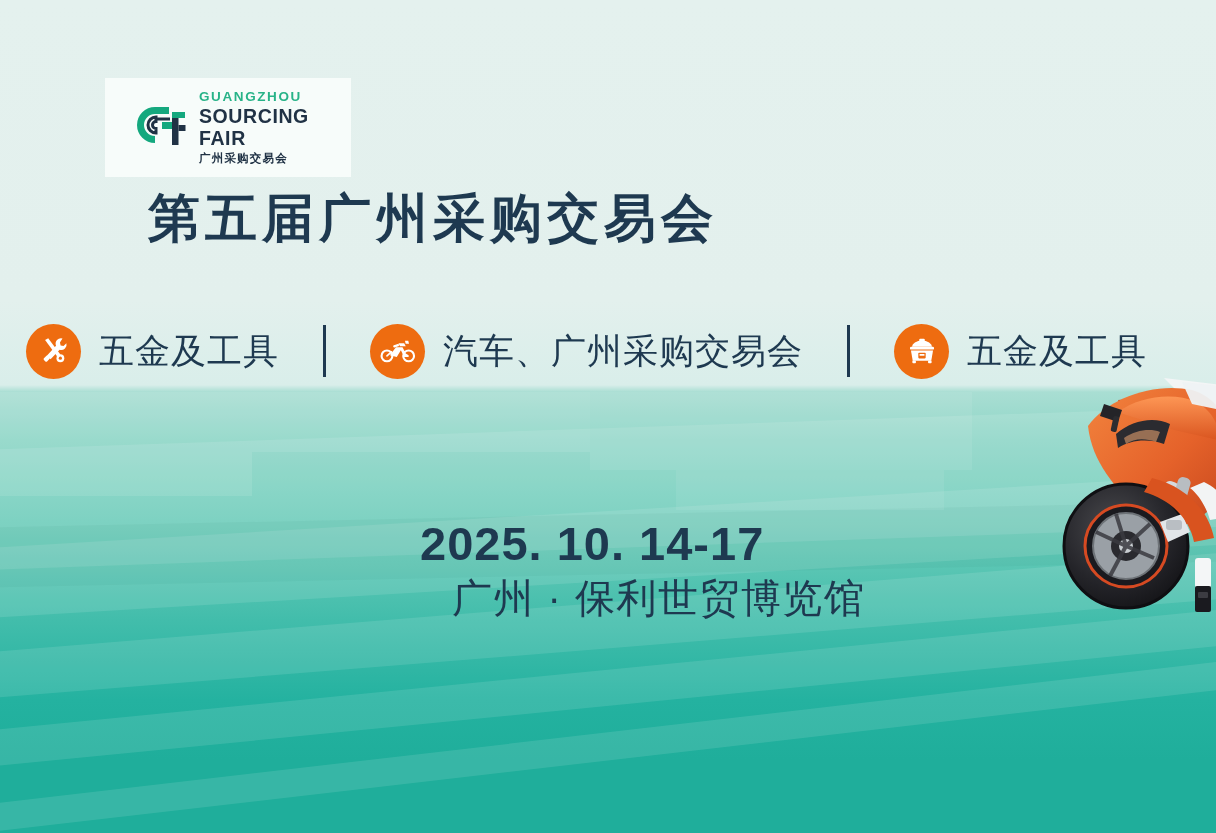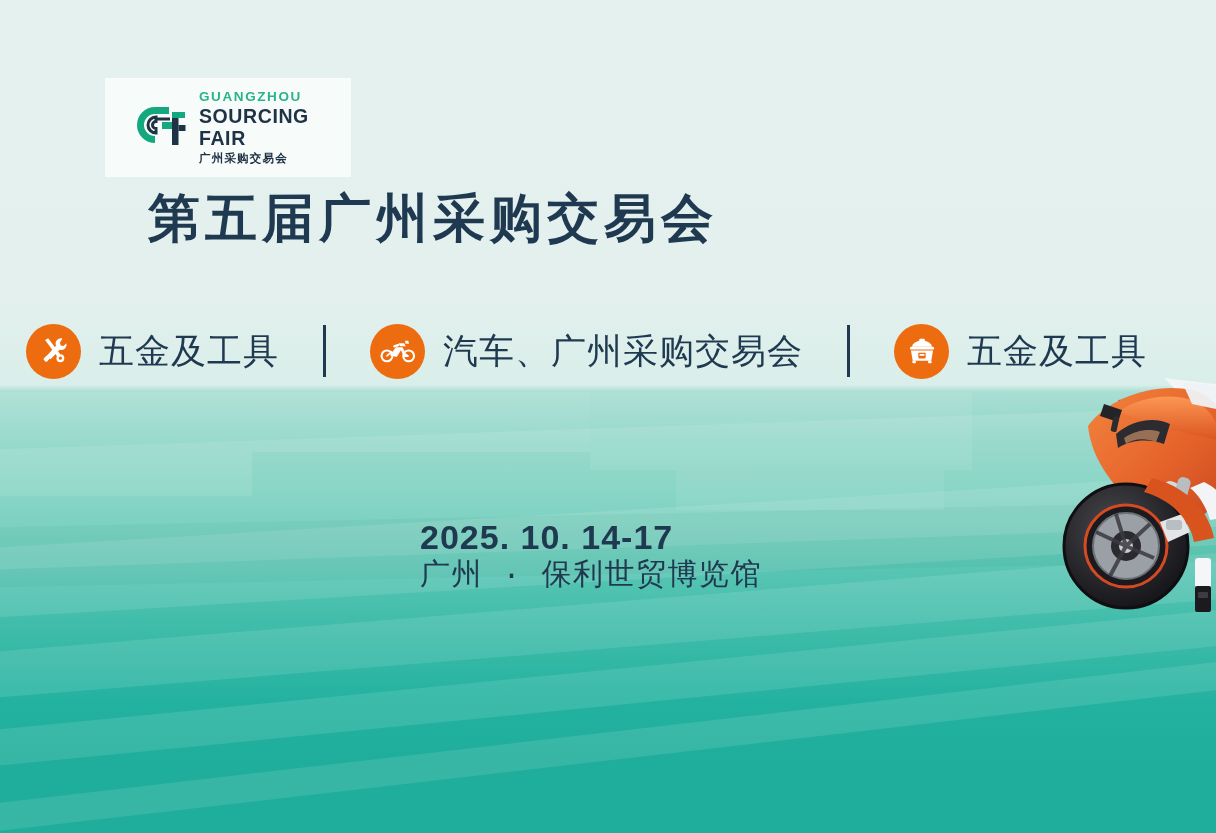--- a/index.html
+++ b/index.html
@@ -142,36 +142,37 @@
     flex: none;
   }
 
   
   .date-block {
     position: absolute;
     left: 420px;
     top: 518px;
   }
   .date-line {
-    font-size: 34px;
+    font-size: 47px;
     font-weight: 700;
     color: #1e3950;
     letter-spacing: 1px;
     line-height: 1.12;
     white-space: nowrap;
   }
   .venue-line {
-    font-size: 30px;
+    font-size: 40px;
     font-weight: 500;
     color: #1e3950;
     letter-spacing: 1.5px;
     line-height: 1.25;
     white-space: nowrap;
     margin-top: 2px;
-    font-family: Liberation Mono, monospace;
+    font-family: Liberation Sans, sans-serif;
+    margin-left: 32px;
   }
 
   
   .moto {
     position: absolute;
     right: -52px;
     top: 360px;
     width: 300px;
     height: 250px;
     pointer-events: none;

